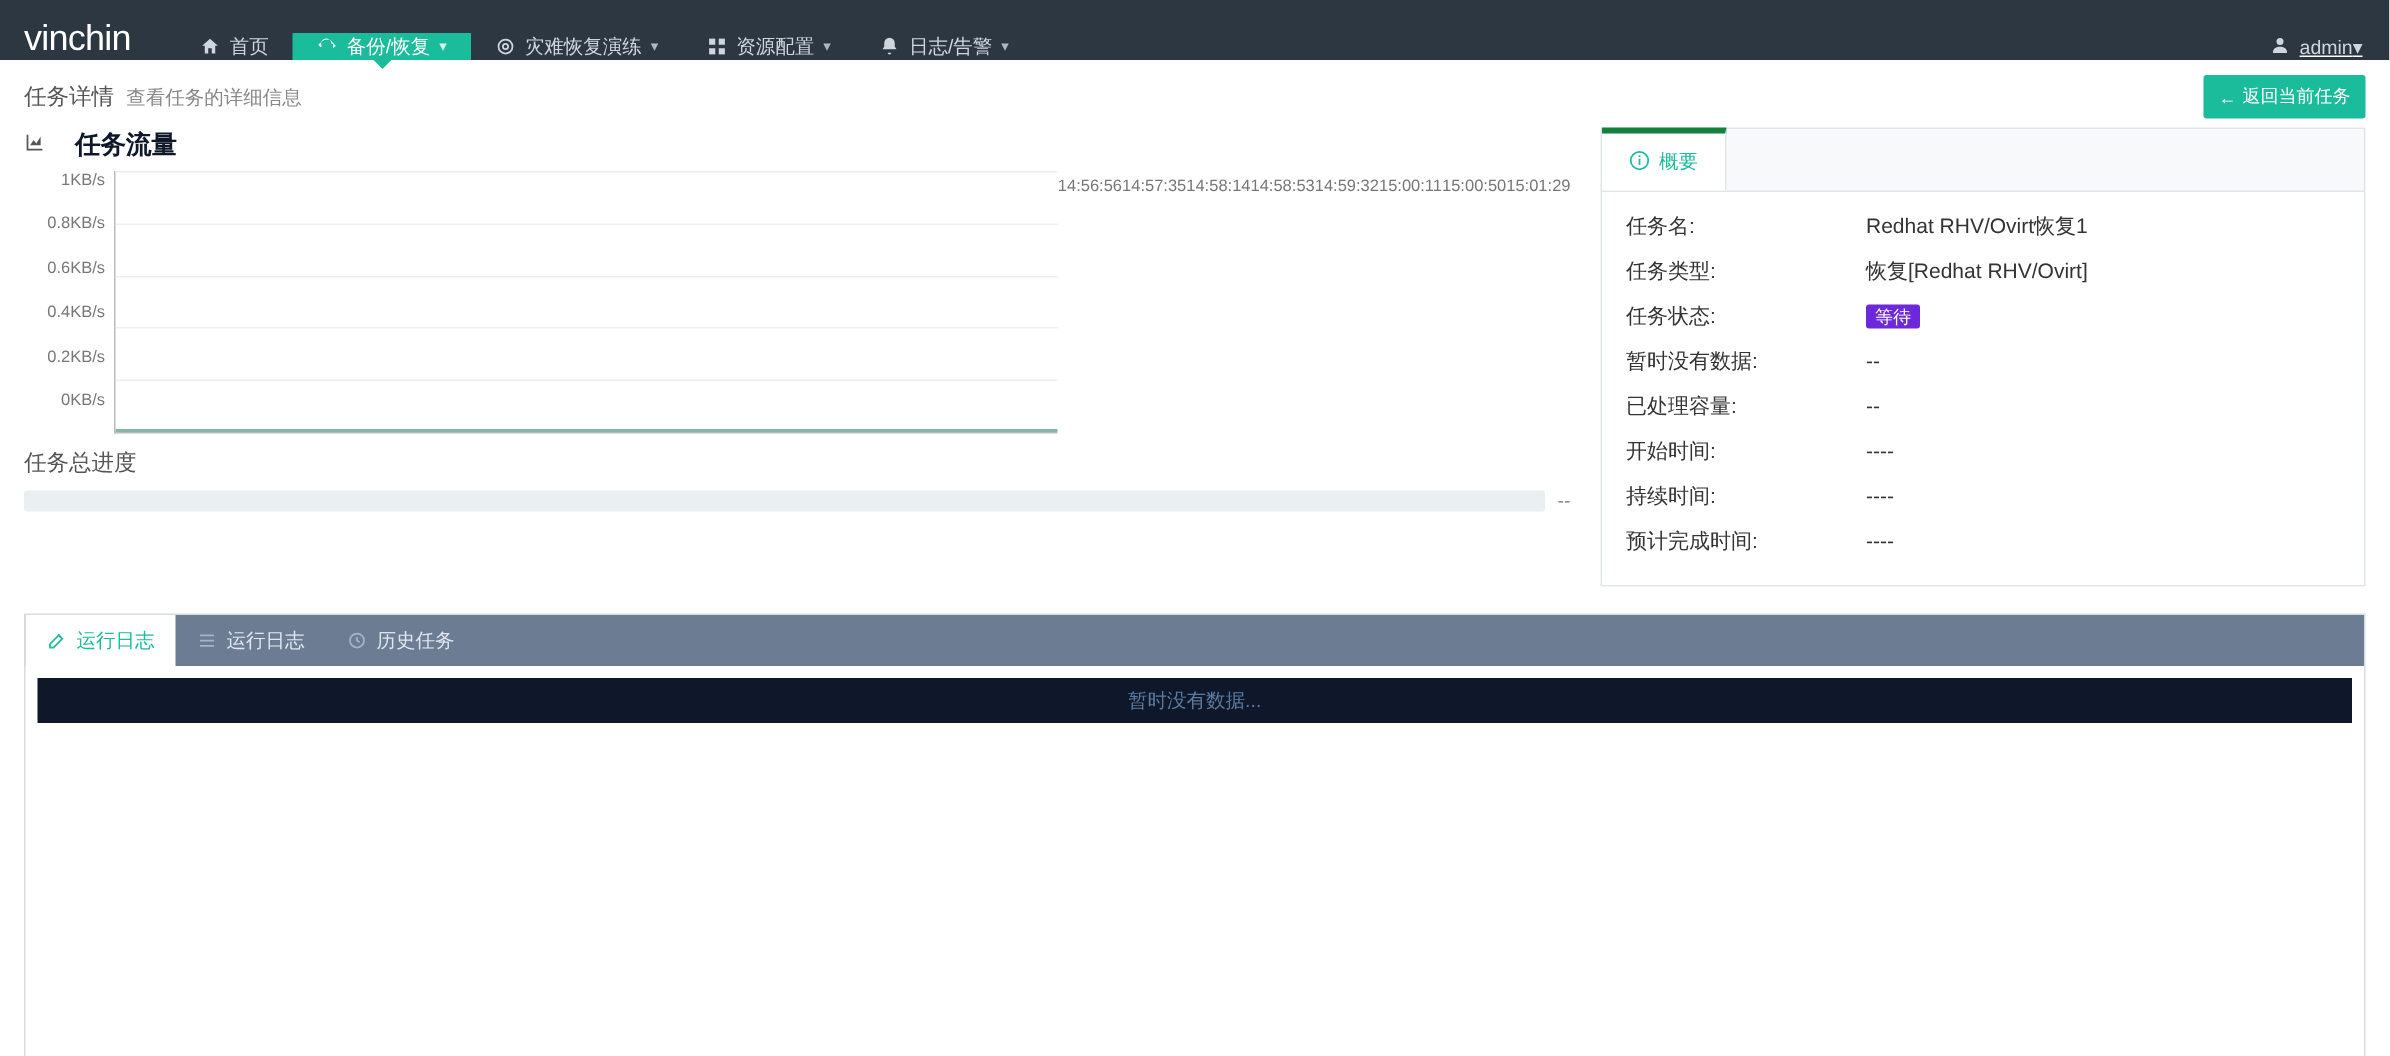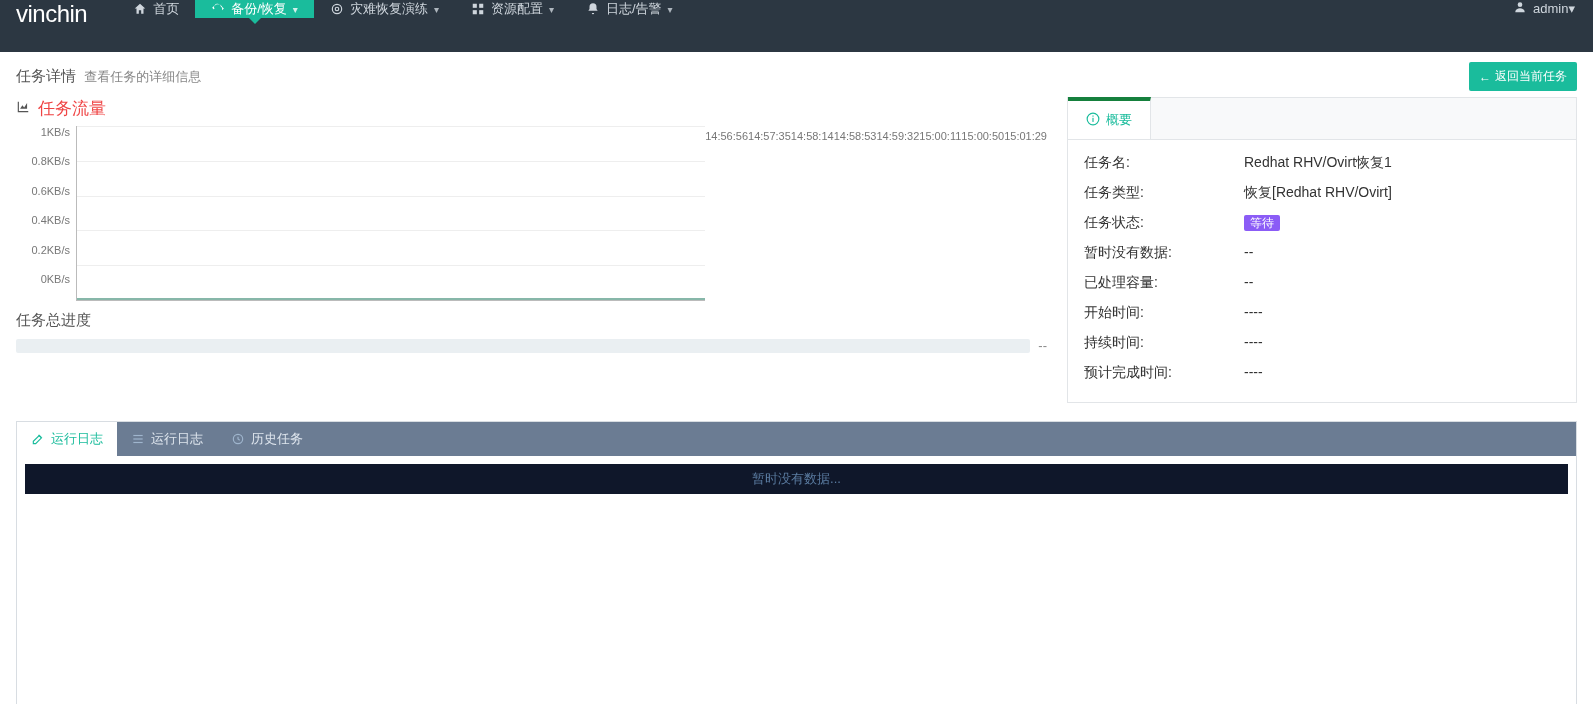--- a/index.html
+++ b/index.html
@@ -1,44 +1,44 @@
 <!DOCTYPE html>
 <html><head>
 <meta charset="utf-8">
 <style>
 * { margin: 0; padding: 0; box-sizing: border-box; }
 body { font-family: "Microsoft YaHei", Arial, sans-serif; font-size: 13px; color: #333; background: #fff; }
 
 
-.navbar { background: #2c3742; height: 52px; display: flex; align-items: flex-start; padding: 0; color: #fff; }
+.navbar { background: #2c3742; height: 40px; display: flex; align-items: flex-end; padding: 0; color: #fff; }
 .brand { font-family: Arial, sans-serif; font-weight: 400; font-size: 24px; letter-spacing: -0.5px; padding: 0 30px 0 16px; display: flex; align-items: center; }
 .nav-items { display: flex; align-items: stretch; flex: 1; }
 .nav-item { display: flex; align-items: center; padding: 0 16px; color: #cfd6dd; cursor: pointer; position: relative; }
 .nav-item.active { background: #1abc9c; color: #fff; }
 .nav-item.active::after { content: ""; position: absolute; bottom: -6px; left: 50%; transform: translateX(-50%); border-left: 6px solid transparent; border-right: 6px solid transparent; border-top: 6px solid #1abc9c; }
 .nav-item .ico { margin-right: 6px; display: inline-flex; }
 .nav-item .chev { margin-left: 6px; font-size: 10px; opacity: 0.8; }
-.nav-right { display: flex; align-items: stretch; }
+.nav-right { display: flex; align-items: stretch; text-decoration: underline; }
 .nav-user { display: flex; align-items: center; padding: 0 18px; color: #cfd6dd; cursor: pointer; }
 .nav-user .ico { margin-right: 6px; }
 
 
 .page-head { display: flex; align-items: center; justify-content: space-between; padding: 10px 16px 6px 16px; }
 .page-title { font-size: 15px; color: #555; }
 .page-title .sub { font-size: 13px; color: #888; margin-left: 4px; }
 .btn-back { background: #1abc9c; color: #fff; border: none; padding: 6px 10px; font-size: 12px; border-radius: 2px; cursor: pointer; display: inline-flex; align-items: center; }
 .btn-back .arrow { margin-right: 4px; }
 
 
 .main-row { display: flex; padding: 0 16px; gap: 20px; }
 .col-left { flex: 1; min-width: 0; }
 .col-right { width: 510px; }
 
 
-.chart-title { font-size: 17px; color: #ef4444; display: flex; align-items: center; gap: 8px; margin-bottom: 6px; }
+.chart-title { font-size: 17px; color: #0f172a; display: flex; align-items: center; gap: 20px; margin-bottom: 6px; font-weight: bold; }
 .chart-box { display: flex; height: 175px; }
 .y-axis { width: 60px; display: flex; flex-direction: column; justify-content: space-between; align-items: flex-end; padding-right: 6px; padding-bottom: 16px; font-size: 11px; color: #777; }
 .plot-wrap { flex: 1; display: flex; flex-direction: row; }
 .plot { flex: 1; border-left: 1px solid #bbb; border-bottom: 1px solid #bbb; position: relative; background: #fff; }
 .plot .hline { position: absolute; left: 0; right: 0; border-top: 1px solid #eee; }
 .plot .dataline { position: absolute; left: 0; right: 0; bottom: 0; border-top: 2px solid #87b7a9; }
 .x-axis { height: 18px; display: flex; justify-content: space-between; font-size: 11px; color: #777; padding-top: 4px; }
 .x-axis span { white-space: nowrap; }
 
 
@@ -48,21 +48,21 @@
 .progress-val { color: #888; font-size: 13px; }
 
 
 .summary-panel { border: 1px solid #e2e5e8; background: #fff; margin-bottom: 10px; }
 .summary-tabs { display: flex; border-bottom: 1px solid #e2e5e8; background: #f8f9fa; }
 .summary-tab { padding: 10px 18px; background: #fff; border-top: 4px solid #15803d; border-right: 1px solid #e2e5e8; color: #1abc9c; font-size: 13px; display: flex; align-items: center; gap: 6px; cursor: pointer; margin-top: -1px; }
 .summary-body { padding: 8px 16px 14px 16px; }
 .summary-row { display: flex; padding: 6px 0; font-size: 14px; }
 .summary-row .label { width: 160px; color: #333; }
 .summary-row .value { flex: 1; color: #333; }
-.badge-wait { background: #8b5cf6; color: #fff; padding: 1px 6px; font-size: 12px; border-radius: 2px; }
+.badge-wait { background: #6d28d9; color: #fff; padding: 1px 6px; font-size: 12px; border-radius: 2px; }
 
 
 .bottom-panel { margin: 8px 16px 0 16px; border: 1px solid #d8dde2; background: #fff; }
 .bottom-tabs { display: flex; background: #6b7c93; align-items: stretch; height: 34px; }
 .bottom-tab { padding: 0 14px; display: flex; align-items: center; gap: 6px; color: #dfe6ee; font-size: 13px; cursor: pointer; }
 .bottom-tab.active { background: #fff; color: #1abc9c; }
 .bottom-tab .tico { display: inline-flex; }
 .bottom-body { min-height: 280px; padding: 8px; }
 .empty-bar { background: #0f172a; color: #5a7ba0; text-align: center; padding: 6px 0; font-size: 13px; }
 

